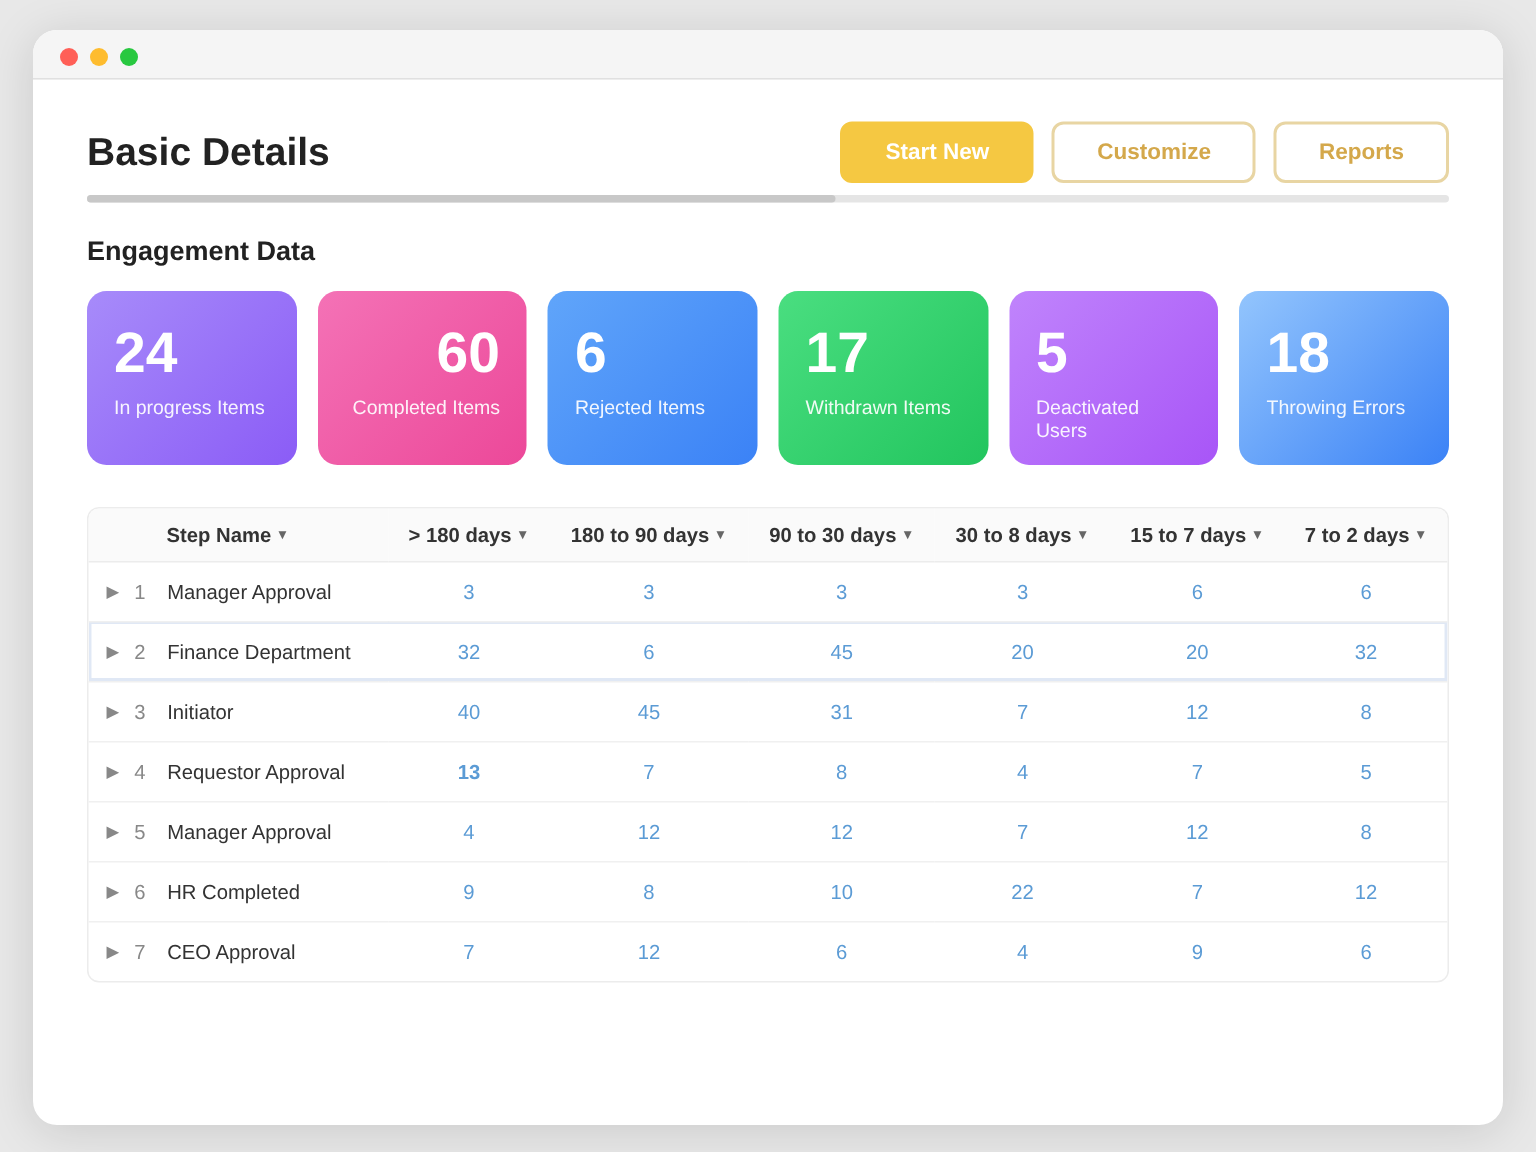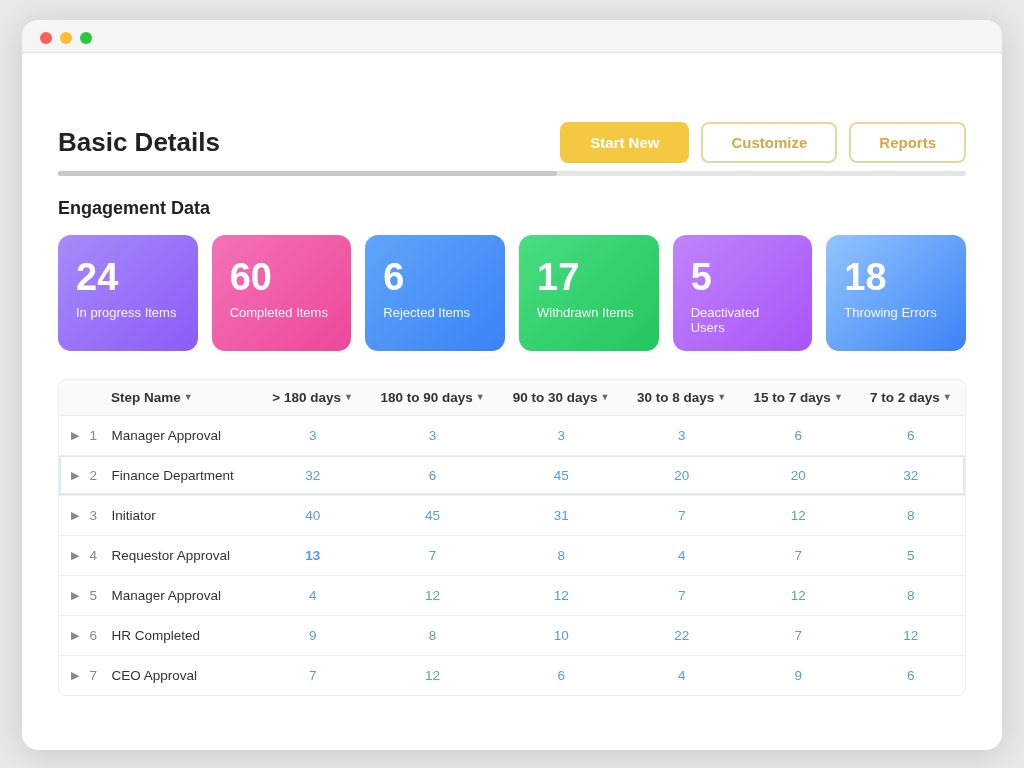--- a/index.html
+++ b/index.html
@@ -32,21 +32,20 @@
     .dot { width: 12px; height: 12px; border-radius: 50%; display: inline-block; }
     .dot-red { background: #ff5f57; }
     .dot-yellow { background: #febc2e; }
     .dot-green { background: #28c840; }
     .content { padding: 28px 36px 24px 36px; }
     .header-row {
       display: flex;
       align-items: center;
       justify-content: space-between;
       margin-bottom: 8px;
-      margin-top: 41px;
     }
     .page-title {
       font-size: 26px;
       font-weight: 700;
       color: #222;
     }
     .header-buttons {
       display: flex;
       gap: 12px;
     }
@@ -104,21 +103,21 @@
       font-weight: 800;
       line-height: 1.1;
     }
     .card-label {
       font-size: 13px;
       font-weight: 400;
       margin-top: 6px;
       opacity: 0.92;
     }
     .card-purple { background: linear-gradient(135deg, #a78bfa 0%, #8b5cf6 100%); }
-    .card-pink { background: linear-gradient(135deg, #f472b6 0%, #ec4899 100%); }
+    .card-pink { background: linear-gradient(135deg, #f472b6 0%, #ec4899 100%); text-align: right; }
     .card-blue { background: linear-gradient(135deg, #60a5fa 0%, #3b82f6 100%); }
     .card-green { background: linear-gradient(135deg, #4ade80 0%, #22c55e 100%); }
     .card-mauve { background: linear-gradient(135deg, #c084fc 0%, #a855f7 100%); }
     .card-cornblue { background: linear-gradient(135deg, #93c5fd 0%, #3b82f6 100%); }
 
     .all-items-title {
       font-size: 20px;
       font-weight: 700;
       color: #222;
       margin-bottom: 14px;

